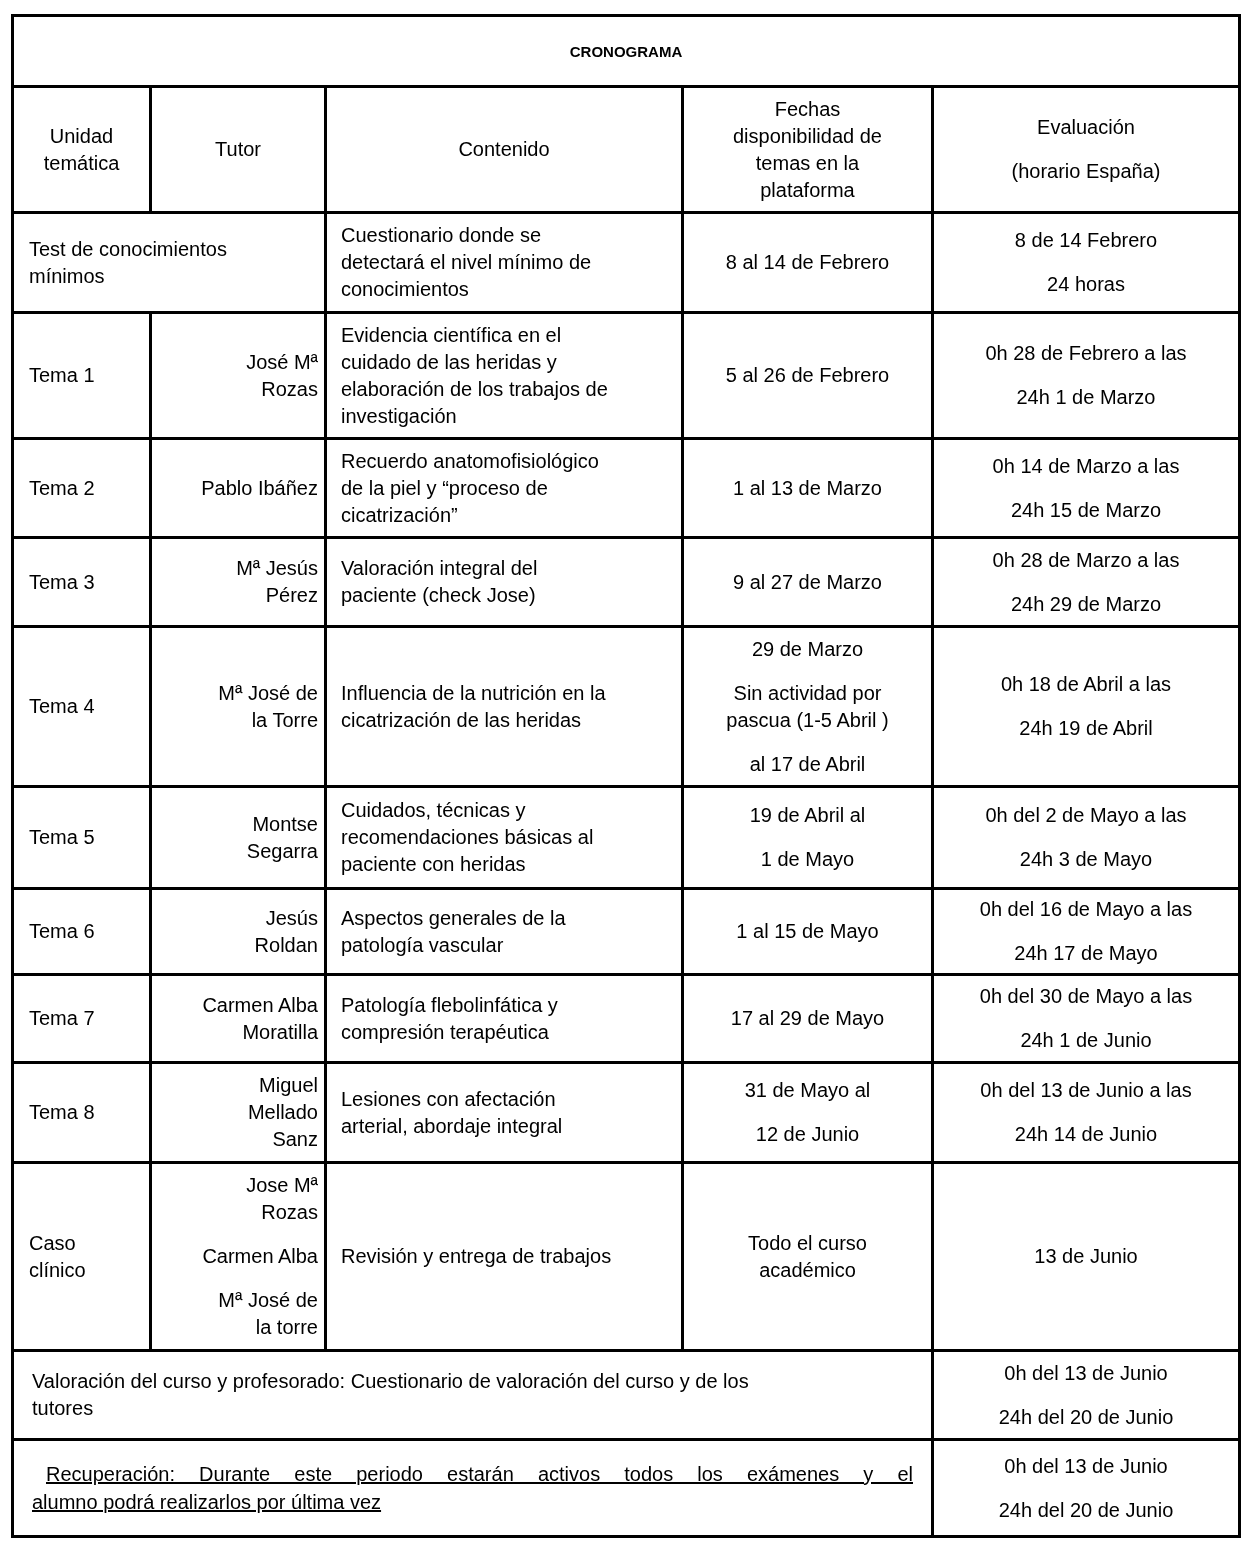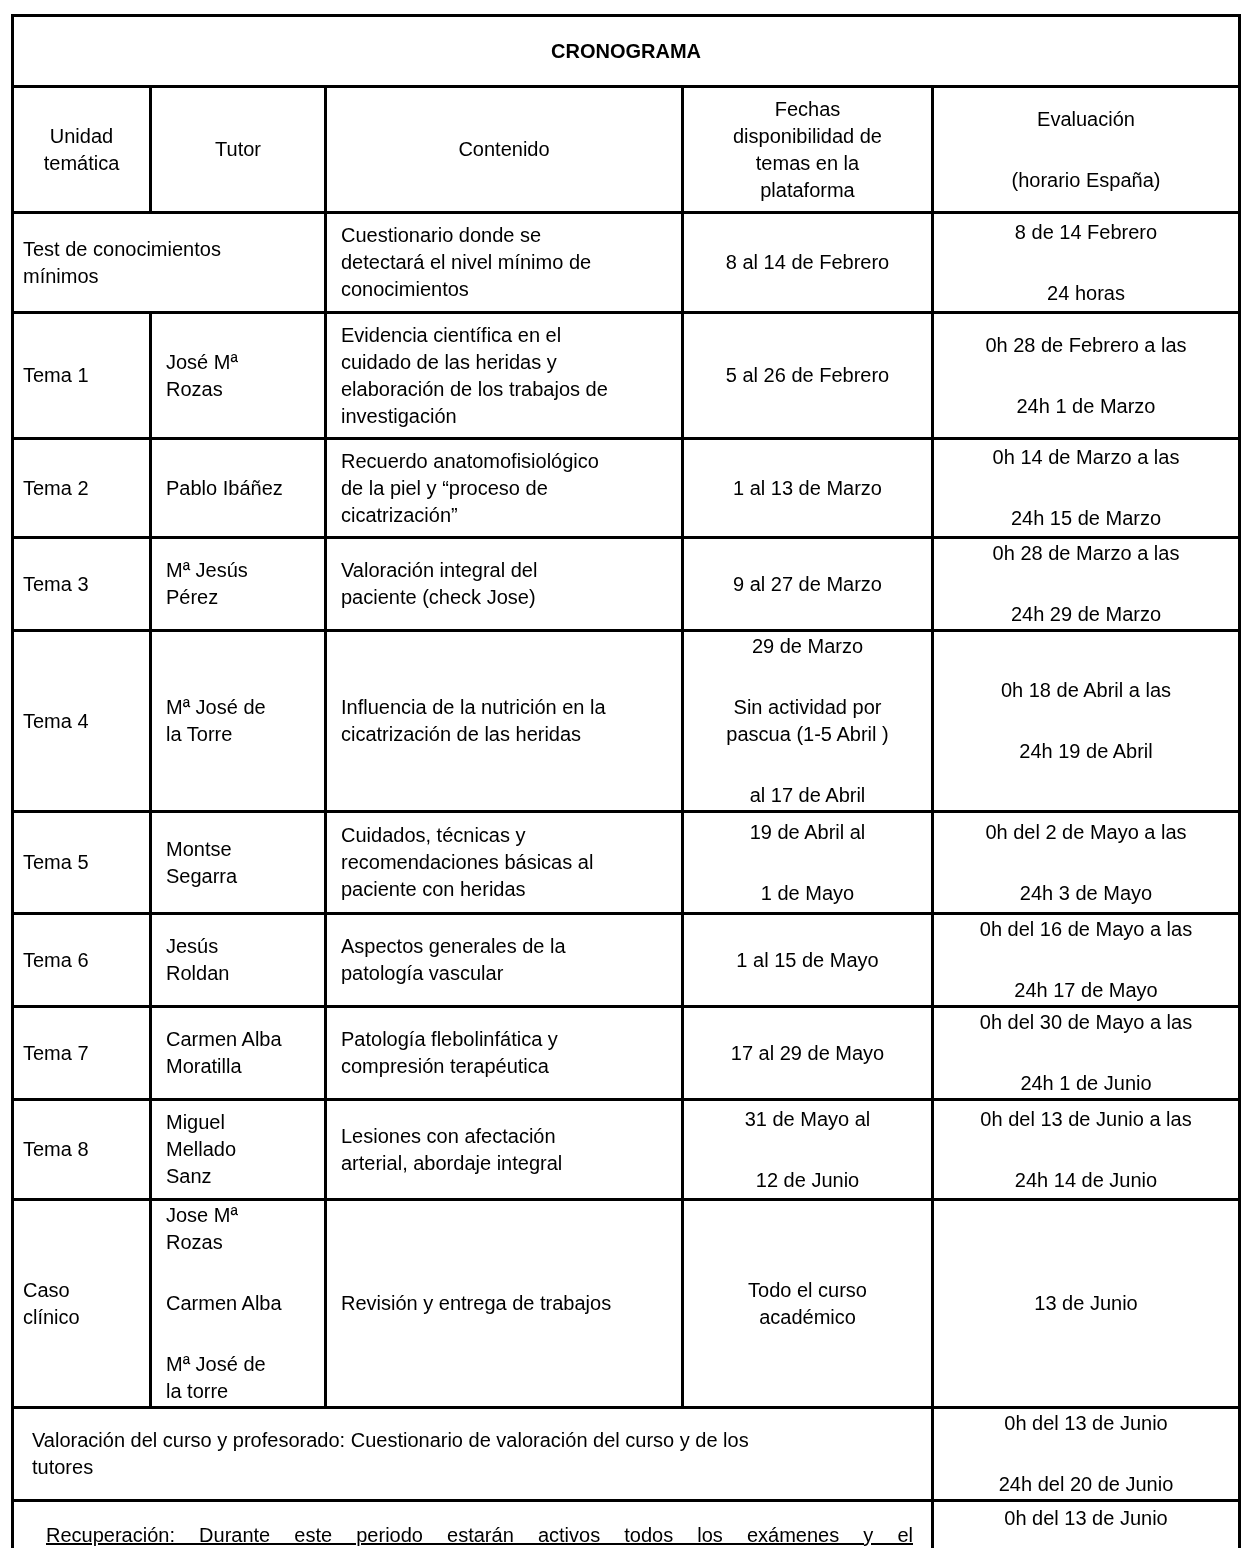--- a/index.html
+++ b/index.html
@@ -13,28 +13,28 @@
     border-collapse: collapse;
     table-layout: fixed;
     width: 1227px;
   }
   table.crono td {
     border: 3px solid #000;
     vertical-align: middle;
     box-sizing: border-box;
     overflow: hidden;
   }
-  .title-cell { text-align: center; font-weight: bold; font-size: 20px; }
+  .title-cell { text-align: center; font-weight: bold; font-size: 15px; }
   .ac { text-align: center; }
-  .al { text-align: left; padding-left: 9px; padding-right: 8px; }
-  .tutor-cell { padding-left: 14px; padding-right: 6px; }
+  .al { text-align: left; padding-left: 15px; padding-right: 8px; }
+  .tutor-cell { padding-left: 14px; padding-right: 6px; text-align: right; }
   .cont-cell { padding-left: 14px; padding-right: 6px; }
   .line { line-height: 27px; }
   .para { }
-  .para + .para { margin-top: 34px; }
+  .para + .para { margin-top: 17px; }
   .foot-text { padding: 16px 18px; }
   .rec-line1 { text-align: justify; text-align-last: justify; text-indent: 14px; }
   .rec-cell .line { line-height: 28px; text-decoration: underline; }
 </style>
 </head>
 <body>
 
 <div class="page">
   <table class="crono">
     <colgroup>

